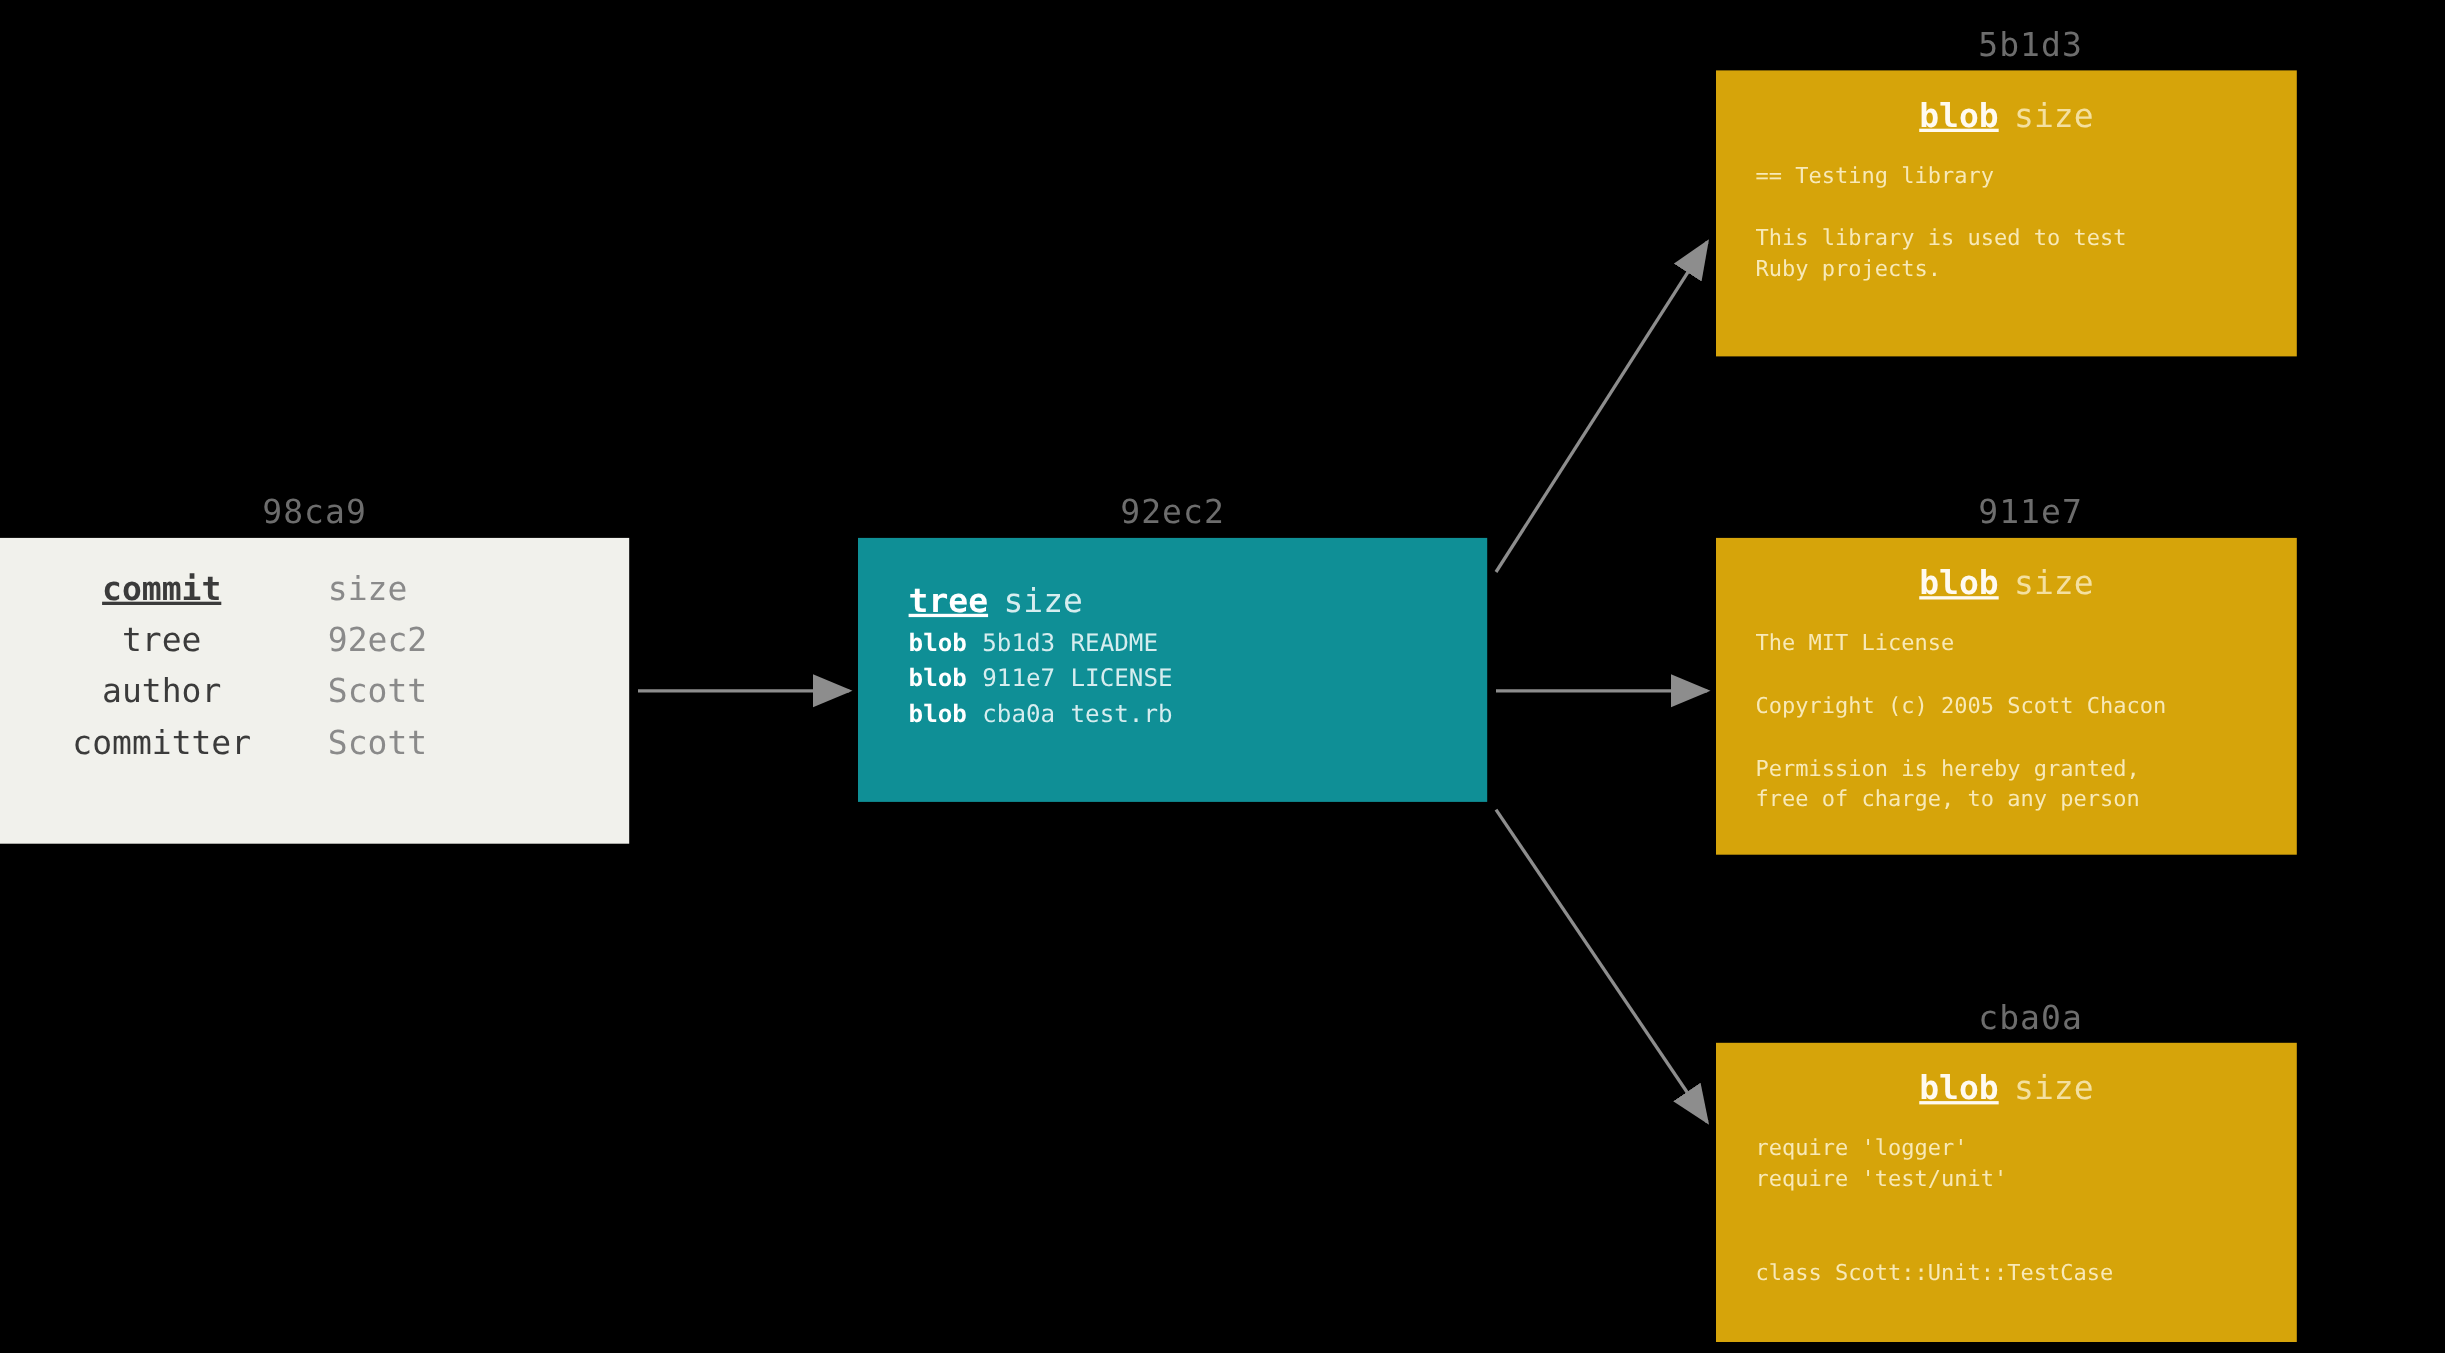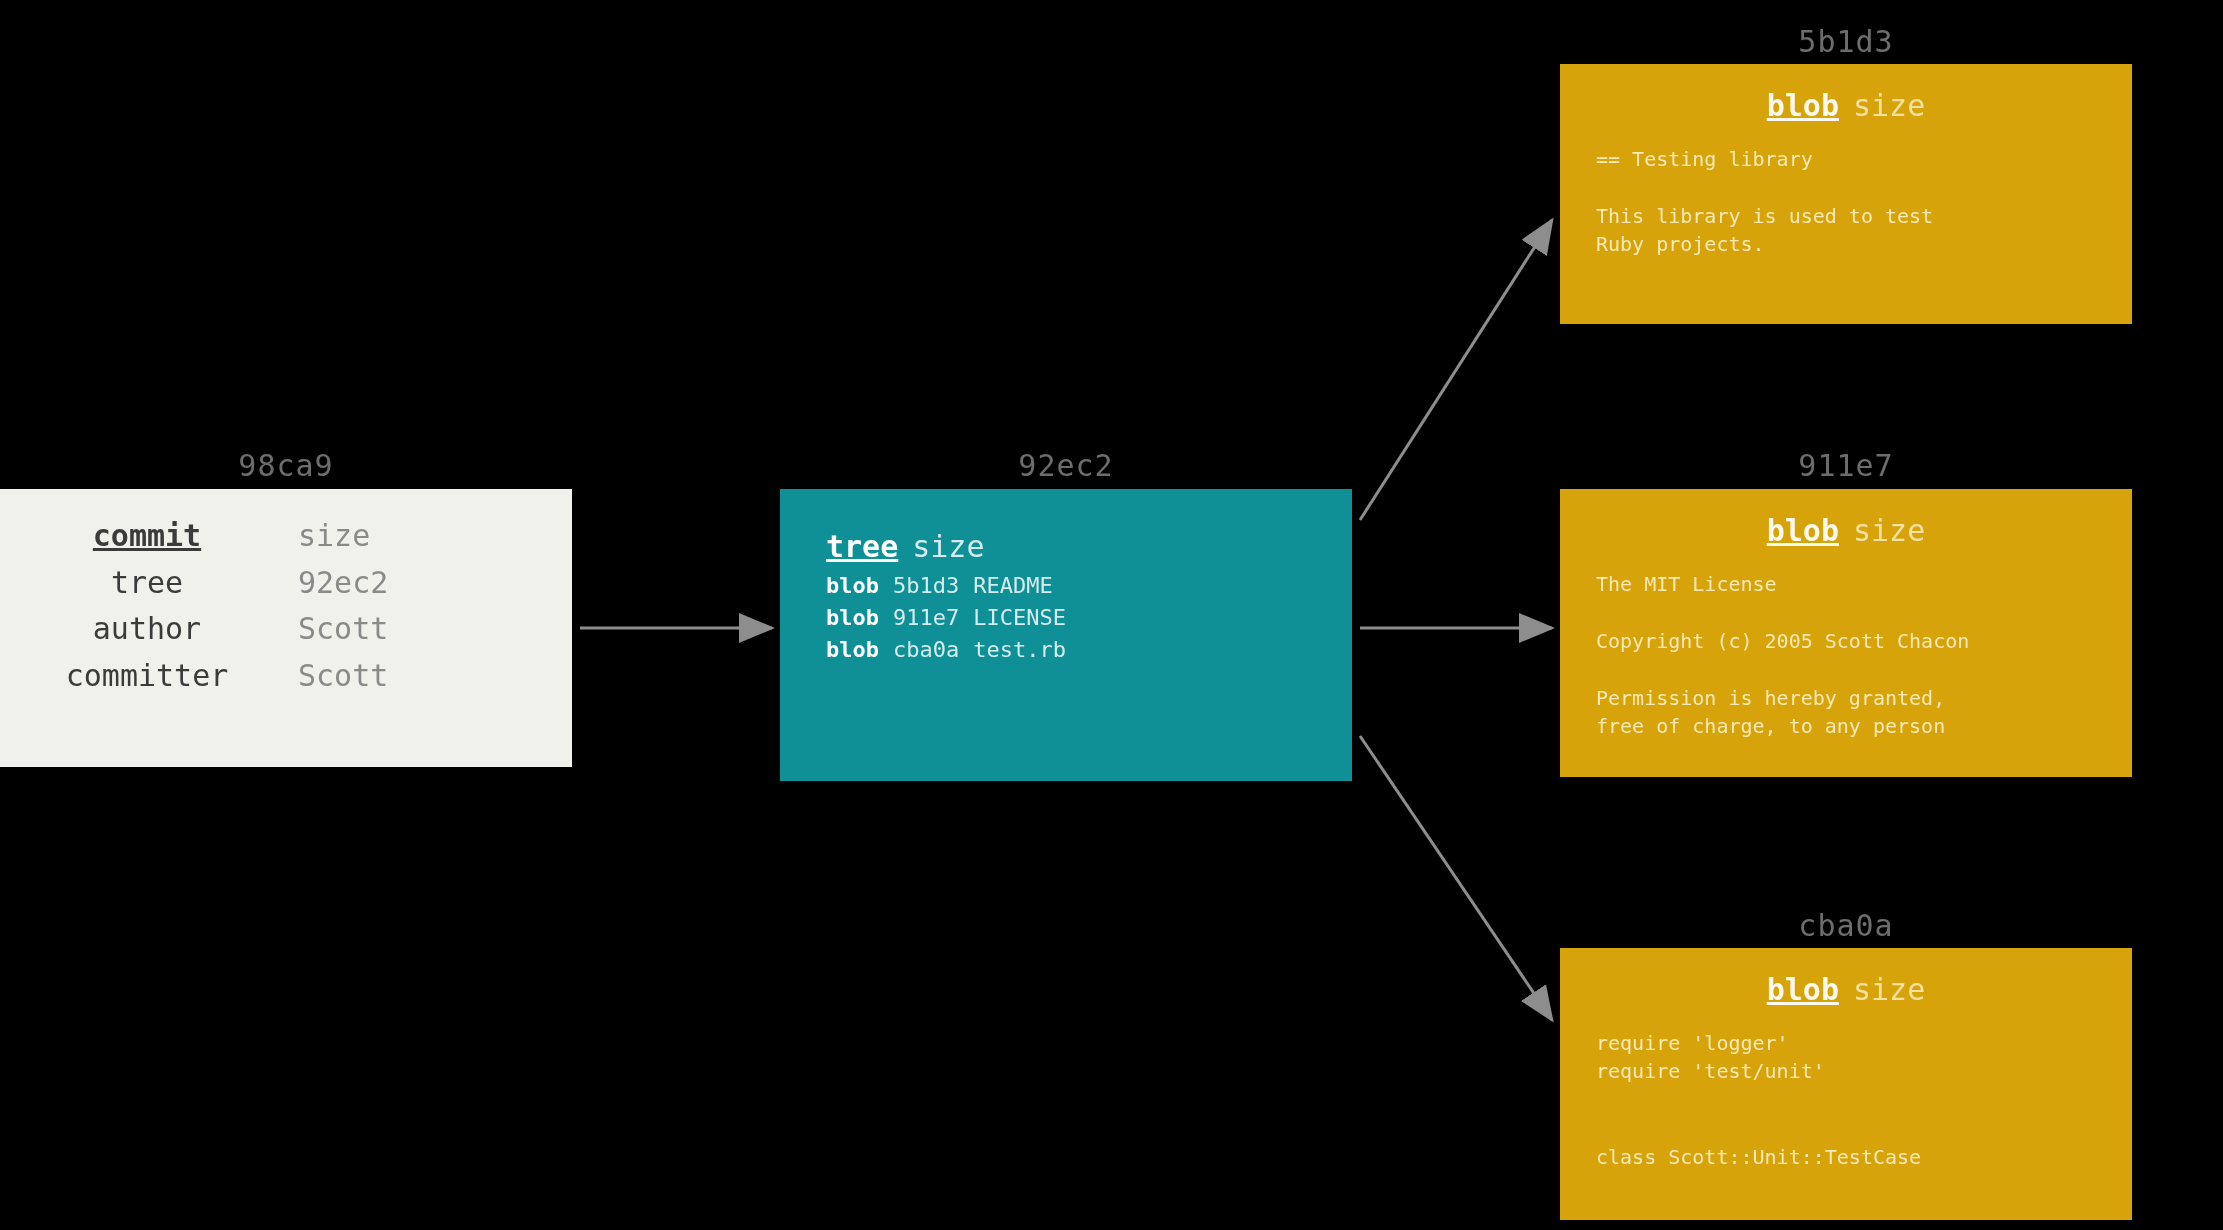--- a/index.html
+++ b/index.html
@@ -72,21 +72,21 @@
     font-size: 26px;
     color: #8a8a8a;
     text-align: center;
   }
 
   
   .tree-box {
     left: 780px;
     top: 489px;
     width: 572px;
-    height: 292px;
+    height: 240px;
     background: #0f8f96;
     color: #ffffff;
     padding: 40px 46px;
   }
   .tree-box .header-row {
     text-align: left;
     font-size: 30px;
     margin-bottom: 6px;
   }
   .tree-box .size-label { color: #d6edef; }
@@ -94,21 +94,21 @@
     font-size: 22px;
     line-height: 1.45;
   }
   .tree-box .entries .row .type { font-weight: 700; }
   .tree-box .entries .row .sha { color: #d6edef; margin-left: 14px; }
   .tree-box .entries .row .name { color: #d6edef; margin-left: 14px; }
 
   
   .blob-box {
     left: 1560px;
-    width: 572px;
+    width: 528px;
     background: #d6a40a;
     color: #f8e9b7;
     padding: 24px 36px 24px 36px;
   }
   .blob-box .header-row {
     text-align: center;
     font-size: 30px;
     color: #fff7df;
     margin-bottom: 22px;
   }

